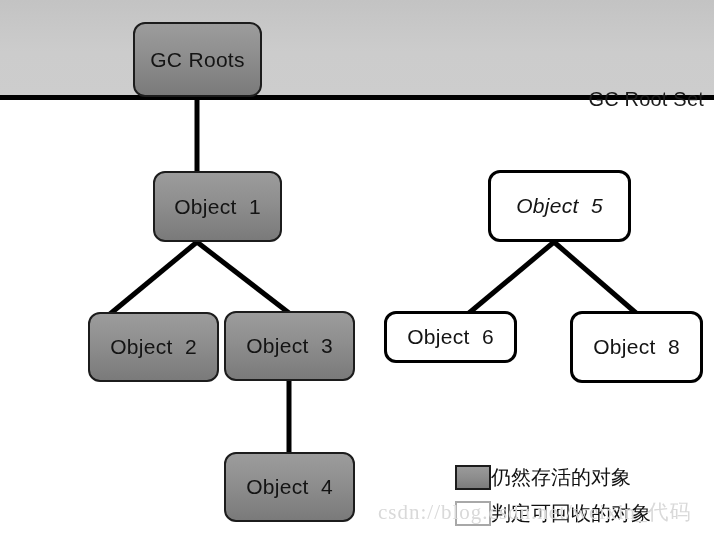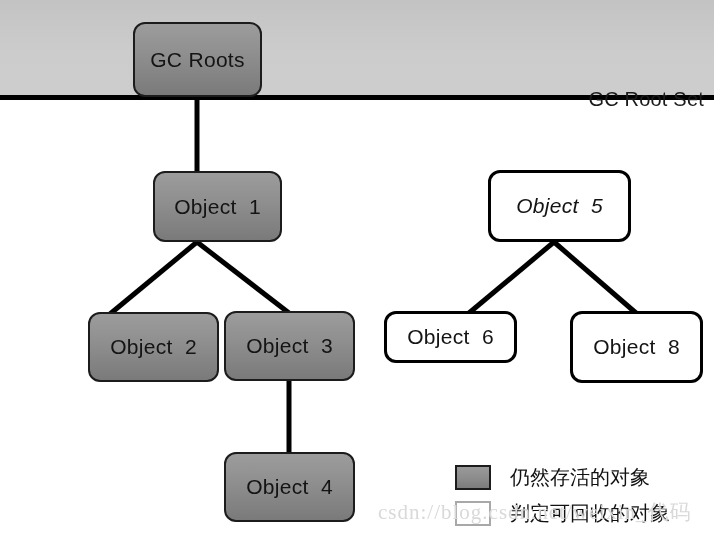--- a/index.html
+++ b/index.html
@@ -86,21 +86,20 @@
   }
   .swatch.live {
     background: linear-gradient(180deg, #9a9a9a 0%, #8d8d8d 50%, #7c7c7c 100%);
     border: 2px solid #1c1c1c;
   }
   .swatch.dead {
     background: #ffffff;
     border: 2px solid #a8a8a8;
   }
   .legend-label {
-    margin-left: 19px;
     font-size: 20px;
     color: #111111;
     white-space: nowrap;
   }
 
   
   .watermark {
     position: absolute;
     left: 378px;
     top: 498px;

